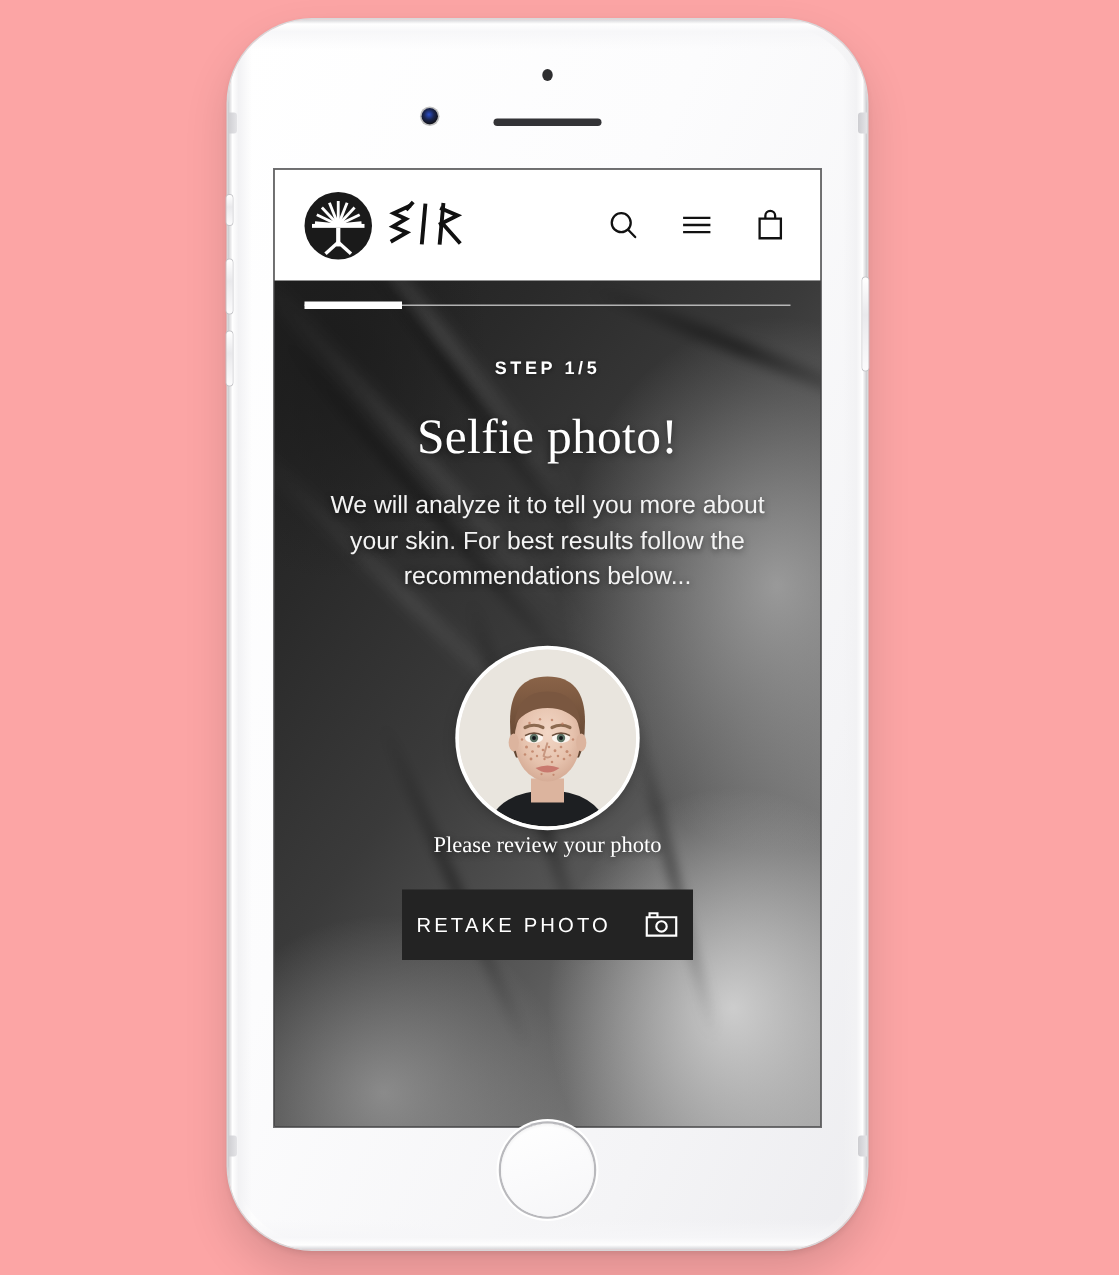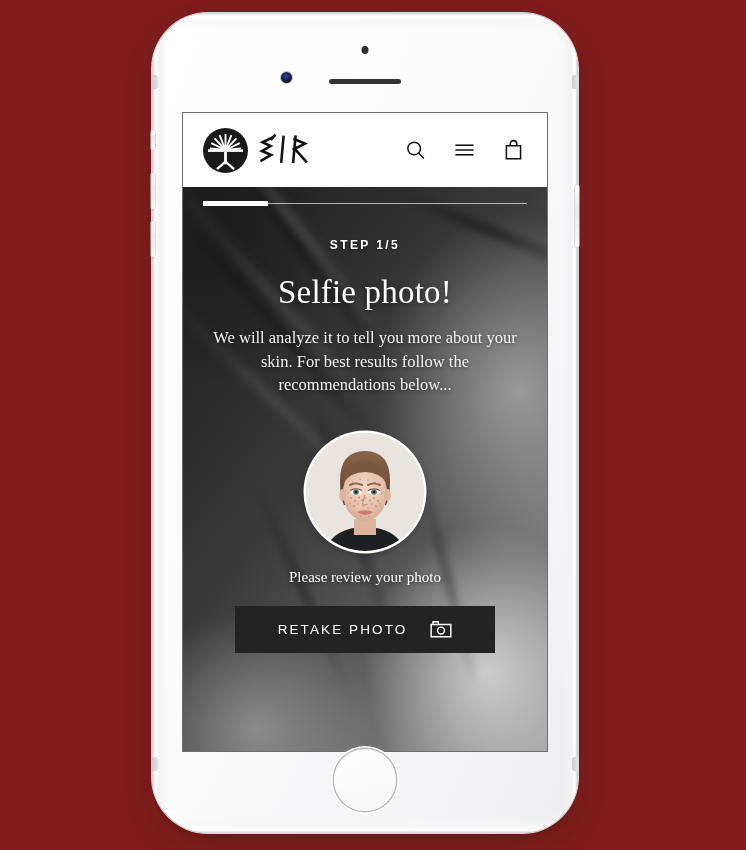--- a/index.html
+++ b/index.html
@@ -9,21 +9,21 @@
     height: 850px;
     background: #ffffff;
     font-family: "Liberation Sans", sans-serif;
     overflow: hidden;
   }
 
   #stage {
     position: relative;
     width: 746px;
     height: 850px;
-    background: #7f1d1d;
+    background: #fca5a5;
   }
 
   
   .phone {
     position: absolute;
     left: 152px;
     top: 13px;
     width: 426px;
     height: 820px;
     border-radius: 56px;
@@ -264,48 +264,48 @@
     font-weight: 400;
     letter-spacing: .2px;
     text-shadow: 0 1px 5px rgba(0,0,0,.45);
   }
 
   .subcopy {
     margin-top: 15px;
     width: 322px;
     text-align: center;
     color: #f3f3f3;
-    font-family: Liberation Serif, serif;
+    font-family: Liberation Sans, sans-serif;
     font-size: 16.5px;
     line-height: 1.43;
     text-shadow: 0 1px 4px rgba(0,0,0,.5);
   }
 
   .avatar-wrap {
     margin-top: 36px;
     width: 118px; height: 118px;
     border-radius: 50%;
     overflow: hidden;
     box-shadow: 0 0 0 2.5px #ffffff, 0 3px 10px rgba(0,0,0,.35);
     background: #e8e3dc;
     position: relative;
     flex: none;
   }
   .avatar-wrap svg { position: absolute; inset: 0; }
 
   .review-text {
-    margin-top: 18px;
+    margin-top: 5px;
     color: #ffffff;
     font-family: "Liberation Serif", serif;
     font-size: 15px;
     text-shadow: 0 1px 4px rgba(0,0,0,.5);
   }
 
   .btn {
-    width: 260px;
+    width: 194px;
     height: 47px;
     background: #232323;
     border: none;
     color: #ffffff;
     font-family: "Liberation Sans", sans-serif;
     font-size: 13.5px;
     font-weight: 500;
     letter-spacing: 2.1px;
     display: flex;
     align-items: center;

